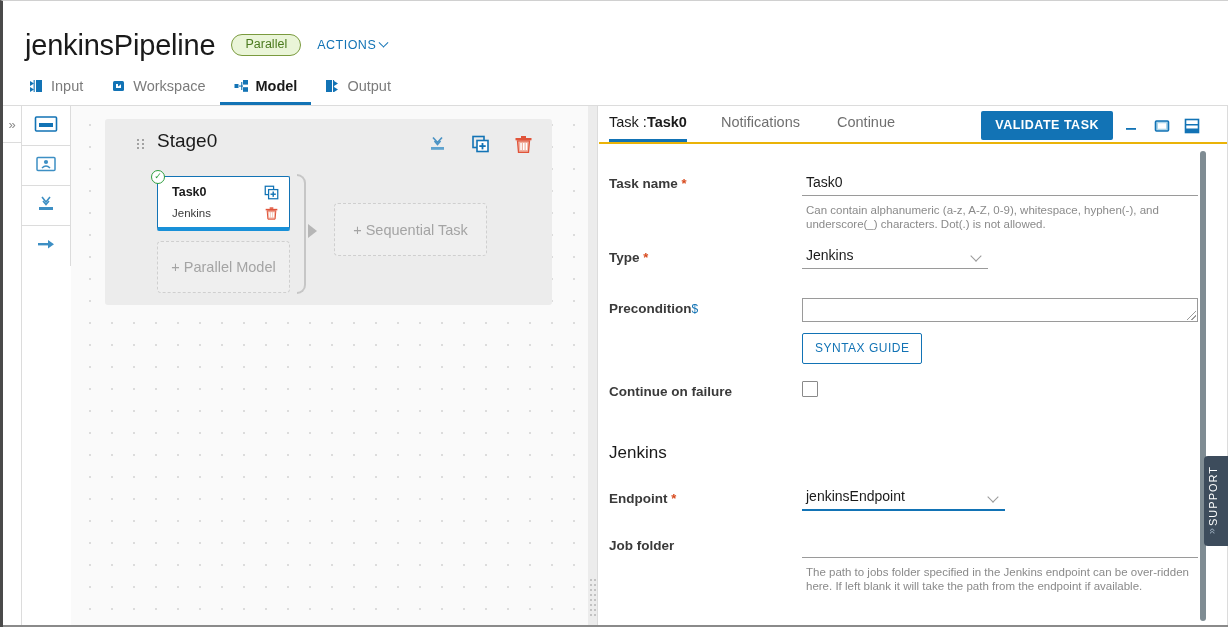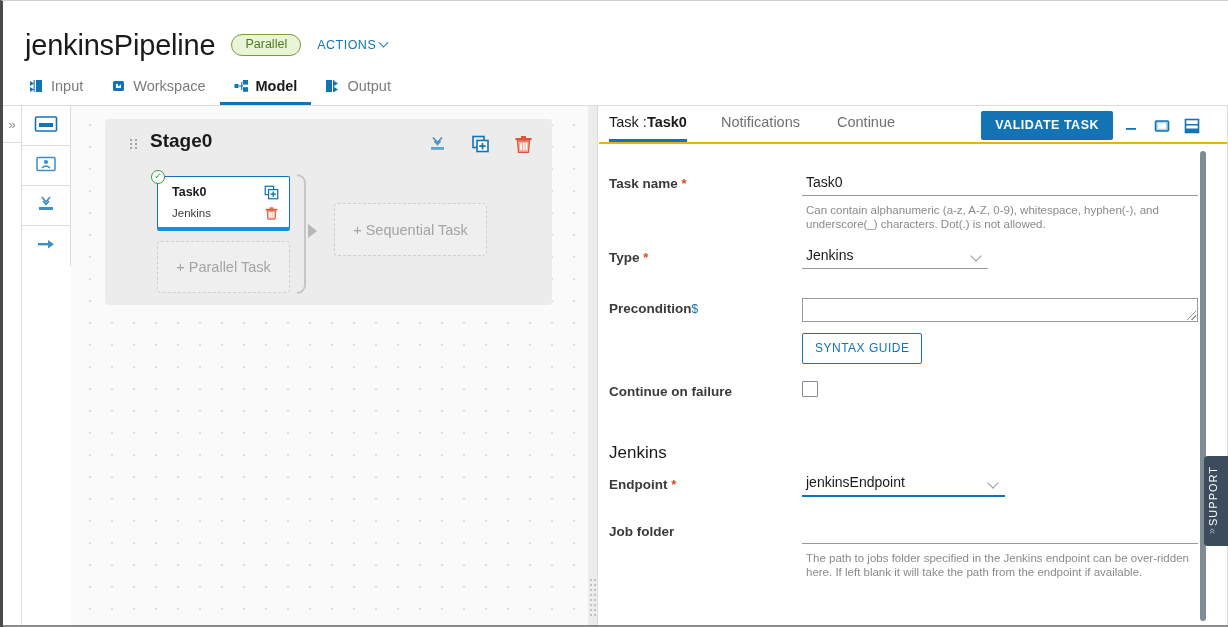--- a/index.html
+++ b/index.html
@@ -120,21 +120,21 @@
     background-position: 8px 8px;
     overflow: hidden;
   }
   .stage {
     position: absolute; left: 34px; top: 13px;
     width: 447px; height: 186px;
     background: #ececec;
     border-radius: 3px;
   }
   .stage-head {
-    position: absolute; left: 9px; top: 0; right: 0; height: 50px; font-weight: bold;
+    position: absolute; left: 16px; top: 0; right: 0; height: 50px;
   }
   .grip {
     position: absolute; left: 16px; top: 20px;
     width: 8px; height: 11px;
     cursor: grab;
   }
   .grip i {
     position: absolute; width: 2.4px; height: 2.4px;
     background: #8a8a8a; border-radius: 50%;
   }
@@ -509,21 +509,21 @@
               <rect x="2" y="3.4" width="14" height="1.9" fill="#e0543a"></rect>
               <rect x="6.8" y="1.6" width="4.4" height="1.8" fill="#e0543a"></rect>
               <path d="M3.8 5.8 h10.4 l-0.9 10 h-8.6 z" fill="#f4c4b6" stroke="#e0543a" stroke-width="1.2"></path>
               <rect x="6.2" y="7.6" width="1.3" height="6" fill="#ffffff"></rect>
               <rect x="8.4" y="7.6" width="1.3" height="6" fill="#ffffff"></rect>
               <rect x="10.6" y="7.6" width="1.3" height="6" fill="#ffffff"></rect>
             </svg>
         </div>
       </div>
 
-      <div class="ghost parallel">+ Parallel Task</div>
+      <div class="ghost parallel">+ Parallel Model</div>
 
       <div class="brace"></div>
       <div class="arrow-head"></div>
 
       <div class="ghost sequential">+ Sequential Task</div>
     </div>
   </div>
 
   <div class="divider">
     <div class="divider-grip">
@@ -618,21 +618,21 @@
         <div class="lbl">Continue on failure</div>
         <div class="fld">
           <div class="chkbox"></div>
         </div>
       </div>
 
       <div class="row" style="margin-top:44px">
         <div class="section-title">Jenkins</div>
       </div>
 
-      <div class="row" style="margin-top:11px">
+      <div class="row" style="margin-top:25px">
         <div class="lbl">
           <span>Endpoint</span>
           <span class="req">*</span>
         </div>
         <div class="fld">
           <div class="selectbox accent">
             <span>jenkinsEndpoint</span>
             <span class="chev"></span>
           </div>
         </div>

